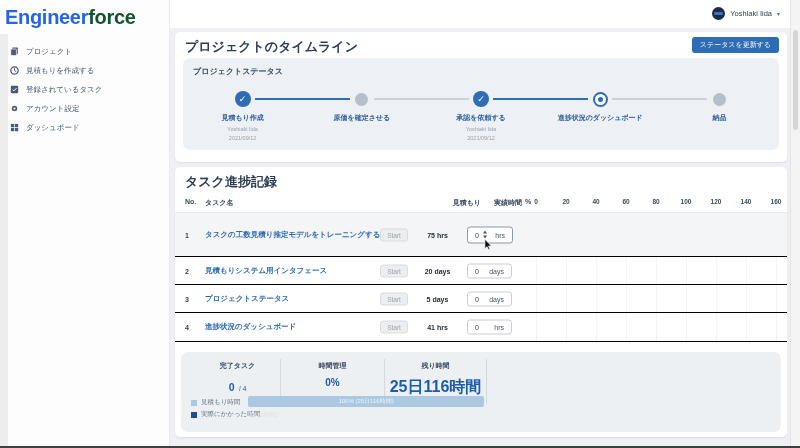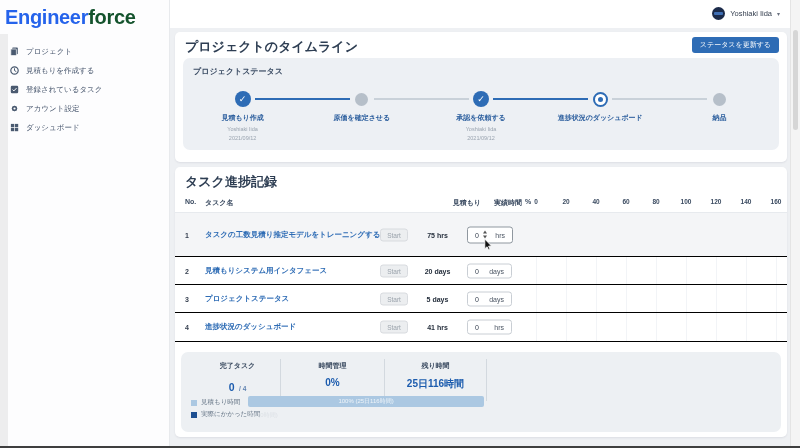--- a/index.html
+++ b/index.html
@@ -86,21 +86,21 @@
   
   .summary { position:absolute; left:6px; top:185px; width:600px; height:80px; background:#edf0f3; border-radius:7px; }
   .stats { position:absolute; left:14px; top:7px; display:flex; }
   .stat { text-align:center; border-right:1px solid #d3d9df; padding:2px 0 6px 0; }
   .s1 { width:86px; } .s2 { width:104px; } .s3 { width:102px; }
   .stat-label { font-size:7px; font-weight:bold; color:#3a4a60; margin-bottom:6px; }
   .stat-value { font-weight:bold; color:#1c5cae; }
   .v-big { font-size:10.5px; }
   .v-small { font-size:6.5px; color:#5d80b0; }
   .v-pct { font-size:10px; }
-  .v-rem { font-size:10px; }
+  .v-rem { font-size:16px; }
   .legend-row { position:absolute; display:flex; align-items:center; font-size:6.5px; color:#5f6f80; }
   .lr1 { left:10px; top:46px; }
   .lr2 { left:10px; top:58px; }
   .sq { width:6px; height:6px; margin-right:4px; flex:0 0 6px; }
   .sq.light { background:#abc8e2; }
   .sq.dark { background:#1d4f91; }
   .est-bar-wrap { position:absolute; left:67px; top:44px; width:236px; height:11px; }
   .est-bar { height:100%; background:#abc8e2; border-radius:2px; display:flex; align-items:center; justify-content:center; font-size:6px; color:#eef4f9; white-space:nowrap; overflow:hidden; }
   .actual-faint { position:absolute; left:67px; top:59px; font-size:6px; color:#dde1e6; }
 

